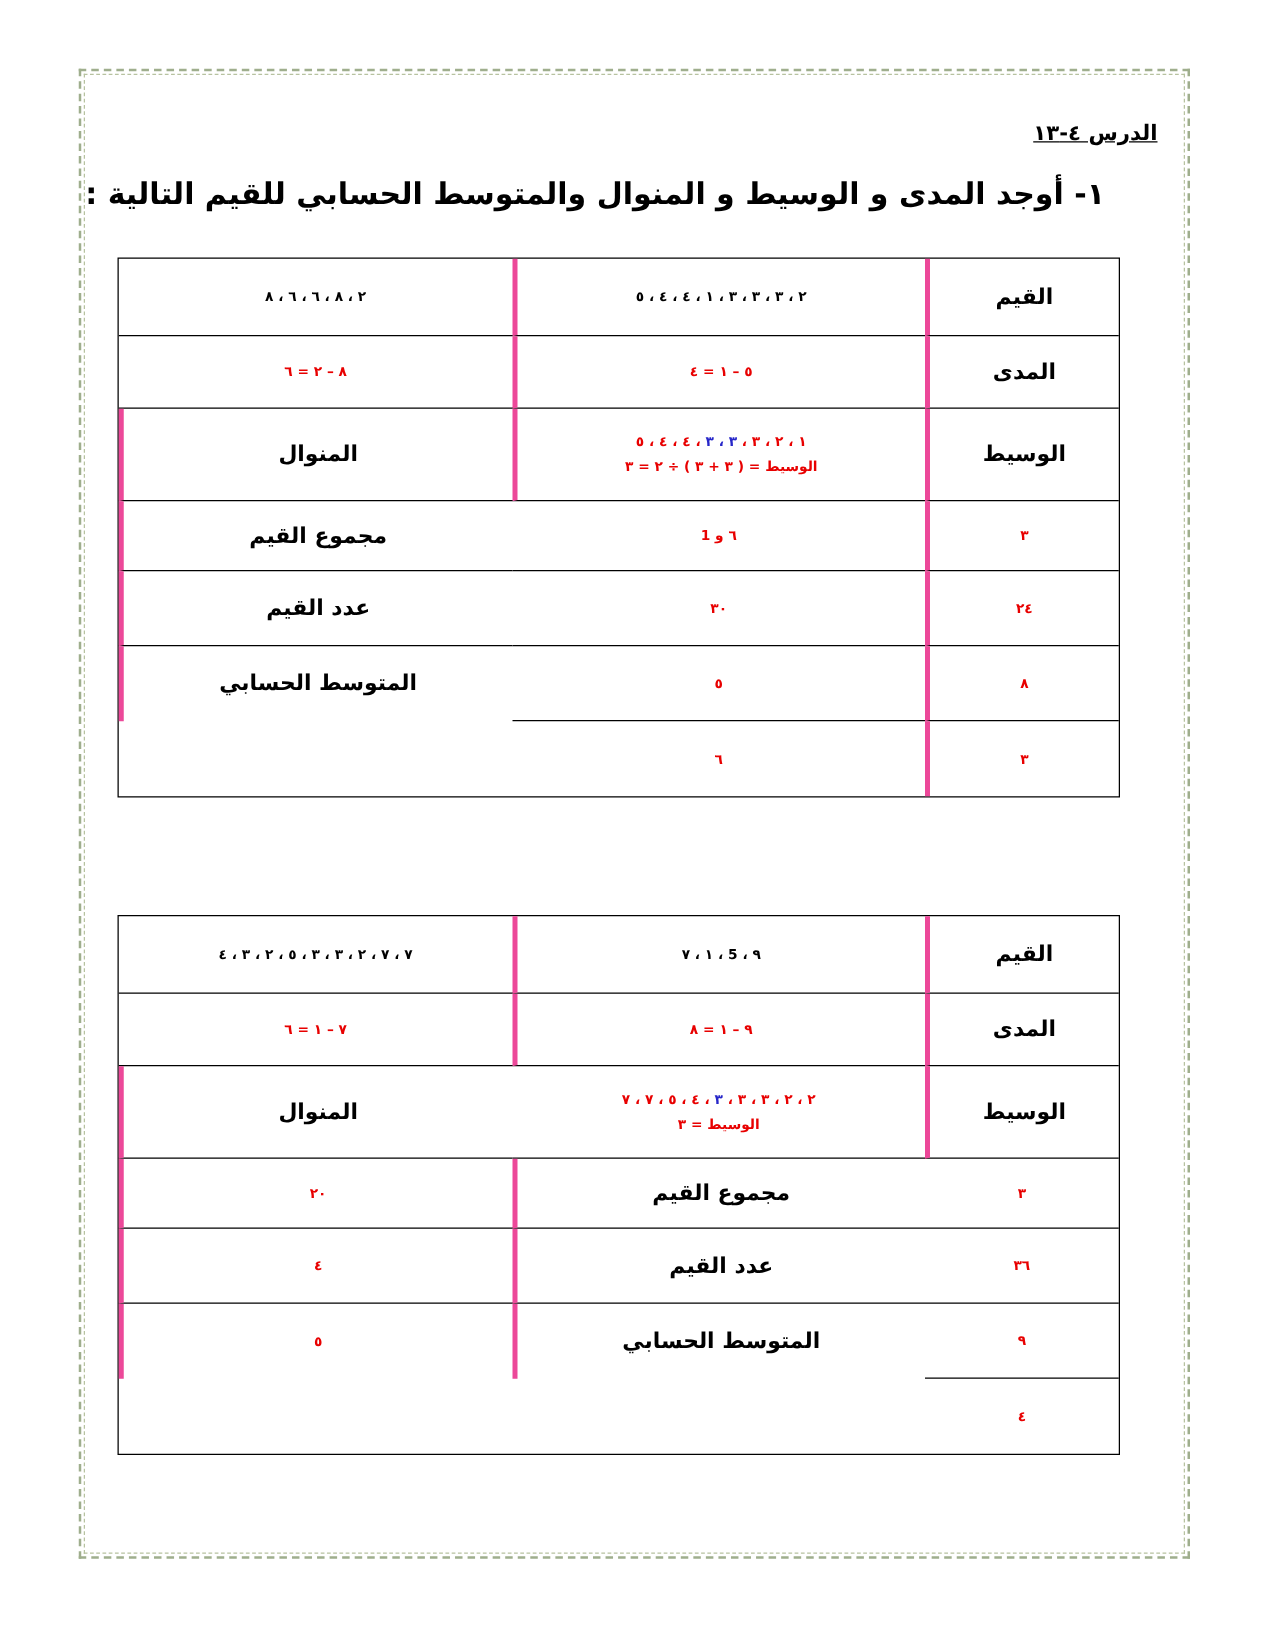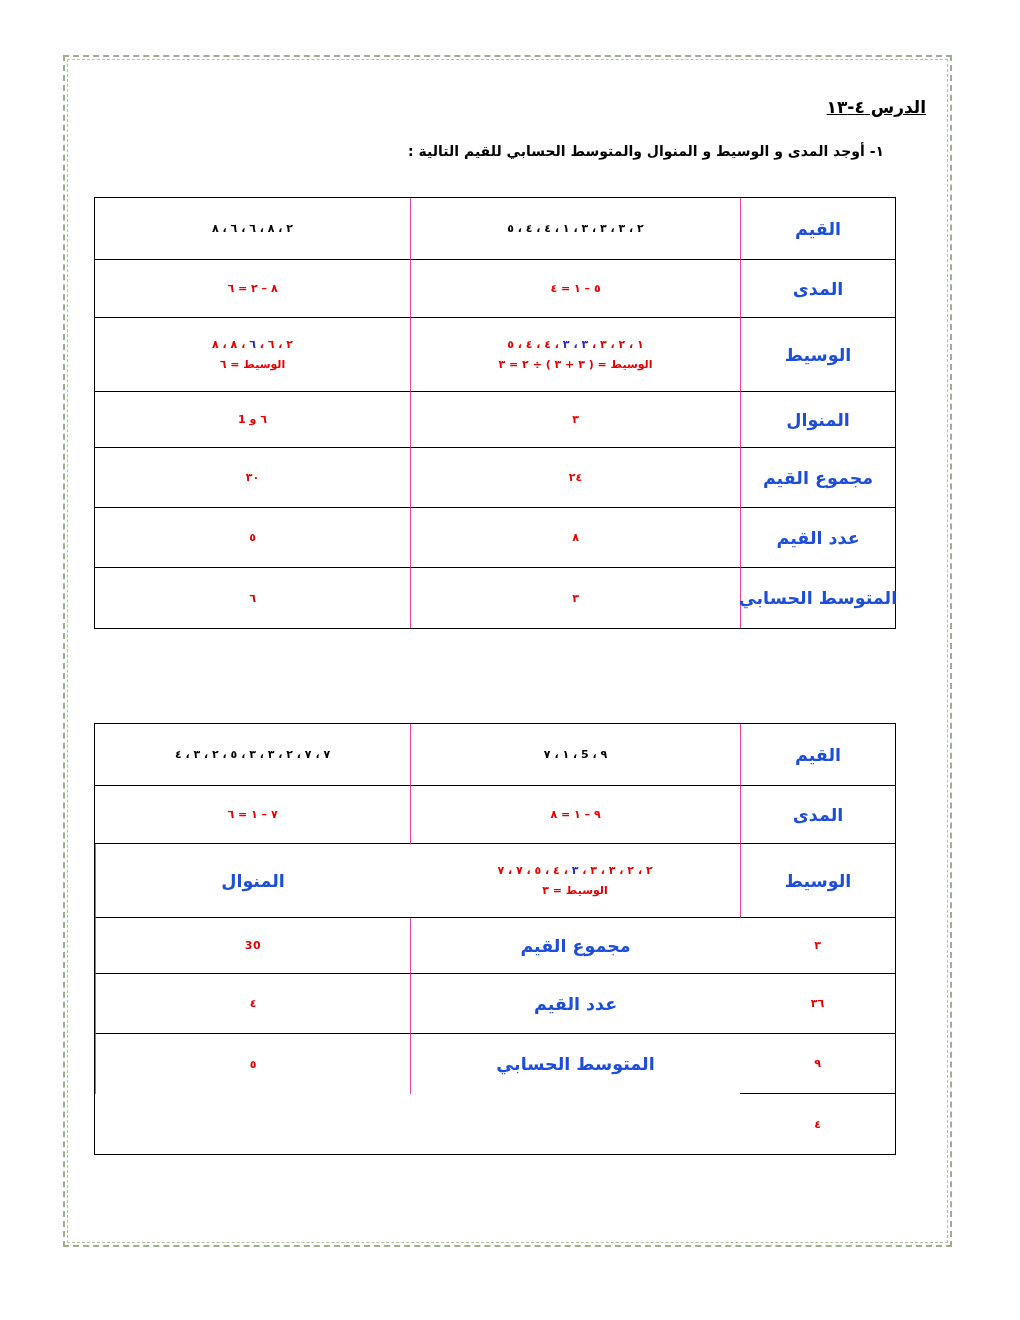--- a/index.html
+++ b/index.html
@@ -19,45 +19,45 @@
     position: absolute; inset: 2px;
     border: 1px dashed #b7c2a0;
     pointer-events: none;
   }
   .lesson-row { padding: 40px 24px 0 0; }
   .lesson {
     font-weight: bold; font-size: 17px; color: #000;
     text-decoration: underline;
   }
   .title-row { padding: 24px 66px 0 0; text-align: right; }
-  .title { font-weight: bold; font-size: 14px; color: #000; margin-top: 11px; }
+  .title { font-weight: bold; font-size: 24px; color: #000; margin-top: 11px; }
 
   .sheet-table {
     width: 800px;
     margin: 37px 54px 0 0;
     display: grid;
     grid-template-columns: 155px 330px 315px;
     border: 1px solid #000;
     background: #fff;
   }
   .t1 { grid-template-rows: 62px 58px 74px 56px 60px 60px 60px; }
   .t2 { grid-template-rows: 62px 58px 74px 56px 60px 60px 60px; margin-top: 94px; }
 
   .cell {
     display: flex; flex-direction: column;
     justify-content: center; align-items: center;
     gap: 7px;
-    border-left: 1px solid #ec4899;
+    border-left: 4px solid #ec4899;
     border-bottom: 1px solid #000;
     padding: 2px 4px;
   }
   .cell.col-b { border-left: none; }
   .sheet-table .cell:nth-last-child(-n+3) { border-bottom: none; }
 
-  .label-cell { font-weight: bold; font-size: 17.5px; color: #1d4ed8; white-space: nowrap; }
+  .label-cell { font-weight: bold; font-size: 17.5px; color: #000000; white-space: nowrap; }
   .value-cell { font-weight: bold; font-size: 11px; letter-spacing: 0.5px; }
   .line { white-space: nowrap; }
 
   .c-black { color: #000000; }
   .c-red   { color: #e80000; text-align: center; }
   .c-blue  { color: #2626c9; }
 </style>
 </head>
 <body>
 
@@ -84,24 +84,20 @@
       <div class="cell value-cell col-a">
         <div class="line"><span class="c-red">٥ – ١ = ٤</span></div>
       </div>
       <div class="cell value-cell col-b">
         <div class="line"><span class="c-red">٨ – ٢ = ٦</span></div>
       </div>
       <div class="cell label-cell col-l">الوسيط</div>
       <div class="cell value-cell col-a">
         <div class="line"><span class="c-red">١ ، ٢ ، ٣ ، </span><span class="c-blue">٣ ، ٣</span><span class="c-red"> ، ٤ ، ٤ ، ٥</span></div>
         <div class="line"><span class="c-red">الوسيط = ( ٣ + ٣ ) ÷ ٢ = ٣</span></div>
-      </div>
-      <div class="cell value-cell col-b">
-        <div class="line"><span class="c-red">٢ ، ٦ ، </span><span class="c-blue">٦</span><span class="c-red"> ، ٨ ، ٨</span></div>
-        <div class="line"><span class="c-red">الوسيط = ٦</span></div>
       </div>
       <div class="cell label-cell col-l">المنوال</div>
       <div class="cell value-cell col-a">
         <div class="line"><span class="c-red">٣</span></div>
       </div>
       <div class="cell value-cell col-b">
         <div class="line"><span class="c-red">٦ و 1</span></div>
       </div>
       <div class="cell label-cell col-l">مجموع القيم</div>
       <div class="cell value-cell col-a">
@@ -145,21 +141,21 @@
       <div class="cell value-cell col-b">
         <div class="line"><span class="c-red">٢ ، ٢ ، ٣ ، ٣ ، </span><span class="c-blue">٣</span><span class="c-red"> ، ٤ ، ٥ ، ٧ ، ٧</span></div>
         <div class="line"><span class="c-red">الوسيط = ٣</span></div>
       </div>
       <div class="cell label-cell col-l">المنوال</div>
       <div class="cell value-cell col-b">
         <div class="line"><span class="c-red">٣</span></div>
       </div>
       <div class="cell label-cell col-l">مجموع القيم</div>
       <div class="cell value-cell col-a">
-        <div class="line"><span class="c-red">30</span></div>
+        <div class="line"><span class="c-red">٢٠</span></div>
       </div>
       <div class="cell value-cell col-b">
         <div class="line"><span class="c-red">٣٦</span></div>
       </div>
       <div class="cell label-cell col-l">عدد القيم</div>
       <div class="cell value-cell col-a">
         <div class="line"><span class="c-red">٤</span></div>
       </div>
       <div class="cell value-cell col-b">
         <div class="line"><span class="c-red">٩</span></div>

